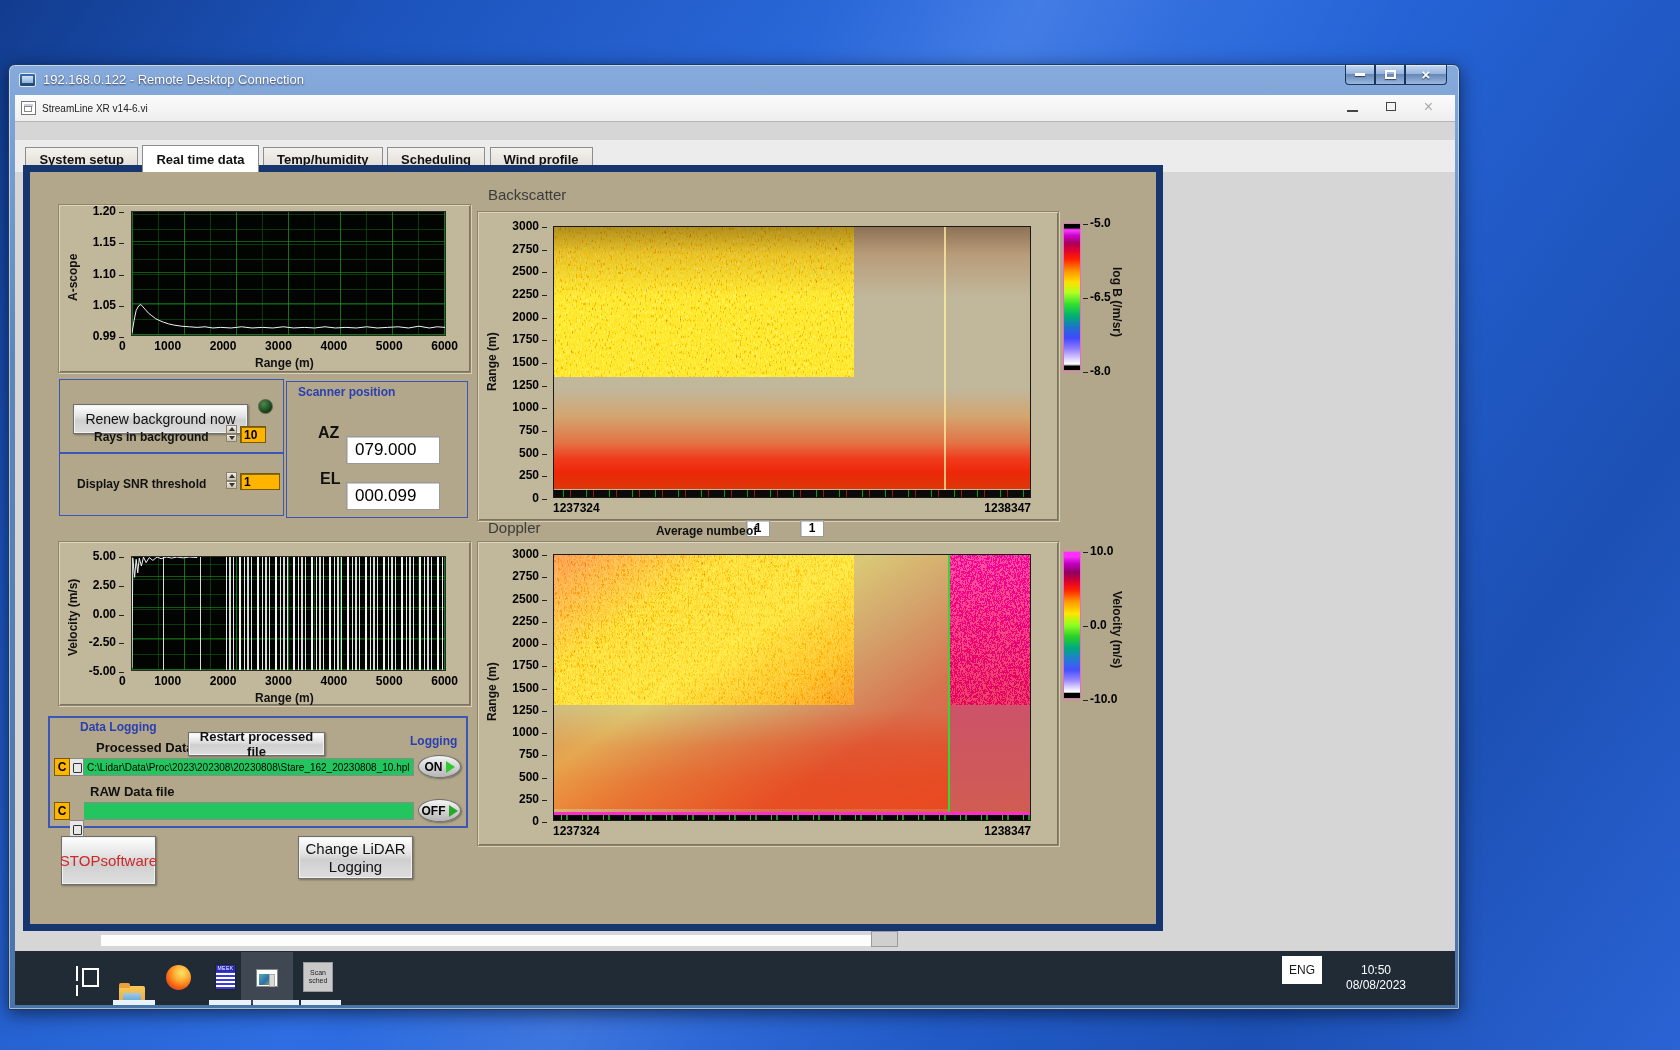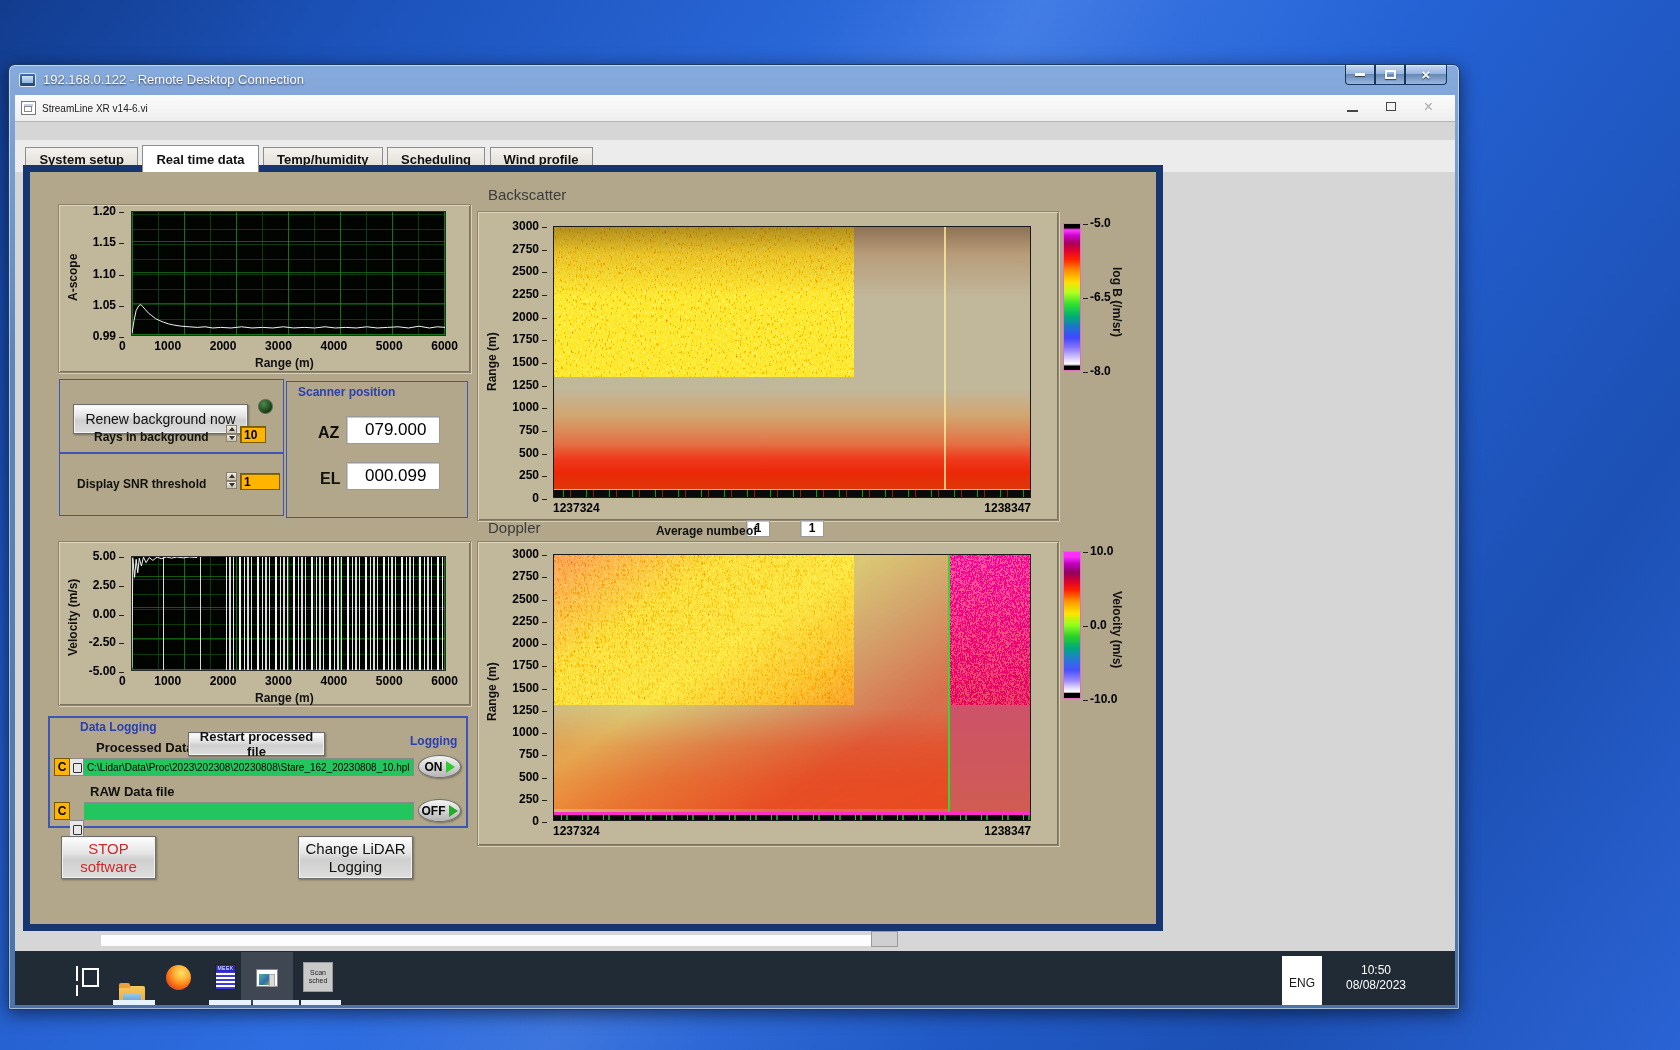--- a/index.html
+++ b/index.html
@@ -126,21 +126,21 @@
   .led { width:15px; height:15px; border-radius:50%; border:1px solid #55614f;
     background:radial-gradient(circle at 35% 30%, #4d8a4d, #143f14 70%); }
   .numfield { background:#ffb400; border:1px solid #7a5a00; box-shadow:inset 1px 1px 0 #8a6a10;
     font-size:12px; font-weight:bold; color:#000; padding:1px 3px; }
   .whitefield { background:#fff; border:1px solid #9a9a9a; box-shadow:inset 1px 1px 0 #c9c9c9; color:#000; }
   .spin { width:11px; height:17px; display:flex; flex-direction:column; }
   .spin span { flex:1; background:linear-gradient(#f3efe6,#c9c2b0); border:1px solid #8a8170;
     display:flex; align-items:center; justify-content:center; }
   .tri-up { width:0; height:0; border-left:3px solid transparent; border-right:3px solid transparent; border-bottom:4px solid #333; }
   .tri-dn { width:0; height:0; border-left:3px solid transparent; border-right:3px solid transparent; border-top:4px solid #333; }
-  .azel-val { font-size:17px; color:#000; padding-left:18px; display:flex; align-items:center; }
+  .azel-val { font-size:17px; color:#000; padding-left:8px; display:flex; align-items:center;margin-top:20px; }
   .azel-lab { font-size:16px; font-weight:bold; color:#111; }
 
   .toggle { width:43px; height:23px; border-radius:50%/50%; border:1px solid #6f6f6f;
     background:linear-gradient(#f5f5f5,#b5b5b5); display:flex; align-items:center; justify-content:center; gap:3px;
     box-shadow:1px 1px 2px rgba(0,0,0,.35); }
   .toggle b { font-size:12px; color:#000; }
   .tog-arrow { width:0; height:0; border-top:6px solid transparent; border-bottom:6px solid transparent; border-left:9px solid #2ecb2e; }
   .pathrow-c { width:16px; height:18px; background:#ffb400; border:1px solid #7a5a00; font-size:12px; font-weight:bold;
     display:flex; align-items:center; justify-content:center; }
   .pathrow-b { width:14px; height:18px; background:#e8e8e8; border:1px solid #8a8a8a; border-left:none; position:relative; }
@@ -165,21 +165,21 @@
   .doc-icon { width:21px; height:26px; background:repeating-linear-gradient(#fff 0 2px,#3a3ae0 2px 4px); border:1px solid #222; }
   .doc-icon::before { content:"MEEK"; display:block; background:#2a2ab8; color:#fff; font-size:5px; text-align:center; height:7px; line-height:7px; letter-spacing:.5px; }
   .lv-tile { width:52px; height:52px; background:rgba(255,255,255,.14); display:flex; align-items:center; justify-content:center; }
   .lv-win { width:22px; height:18px; background:#fff; border:1px solid #888; position:relative; }
   .lv-win::before { content:""; position:absolute; left:2px; top:4px; width:11px; height:11px;
     background:linear-gradient(135deg,#58b0a0,#2e6fae 60%,#8aa84e); }
   .lv-win::after { content:""; position:absolute; right:2px; top:4px; width:4px; height:11px; background:#d9d9d9; border:1px solid #aaa; }
   .scan-tile { width:30px; height:30px; background:#c9c9c9; border:1px solid #9a9a9a;
     display:flex; flex-direction:column; align-items:center; justify-content:center; }
   .scan-tile span { font-size:7px; color:#222; line-height:8px; }
-  .eng-box { width:40px; height:54px; background:#fff; color:#1a1a1a; font-size:12px;
+  .eng-box { width:40px; height:28px; background:#fff; color:#1a1a1a; font-size:12px;
     display:flex; align-items:center; justify-content:center; }
   .clock { width:90px; text-align:center; color:#fff; font-size:12px; line-height:15px; }
 </style>
 </head>
 <body>
 
 <div class="ab rdp">
   <div class="rdp-title">
     <span class="rdp-icon"></span>
     <span>192.168.0.122 - Remote Desktop Connection</span>
@@ -321,21 +321,21 @@
 
         <div class="ab lv-label" style="left:60px;top:612px;font-size:13px">RAW Data file</div>
         <div class="ab pathrow-c" style="left:24px;top:630px">C</div>
         <div class="ab pathrow-b" style="left:40px;top:630px"></div>
         <div class="ab pathfield" style="left:54px;top:630px;width:330px"></div>
         <div class="ab toggle" style="left:388px;top:627px">
           <b>OFF</b>
           <span class="tog-arrow" style="border-left-color:#28a828"></span>
         </div>
 
-        <div class="ab btn" style="left:31px;top:664px;width:95px;height:43px;flex-direction:column;color:#cc2a2a;font-size:15px;line-height:18px">
+        <div class="ab btn" style="left:31px;top:664px;width:95px;height:49px;color:#cc2a2a;font-size:15px;line-height:18px">
           <span>STOP</span>
           <span>software</span>
         </div>
         <div class="ab btn" style="left:268px;top:664px;width:115px;height:43px;flex-direction:column;font-size:15px;line-height:18px">
           <span>Change LiDAR</span>
           <span>Logging</span>
         </div>
 
         <div class="ab gtitle" style="left:458px;top:14px">Backscatter</div>
         <div class="ab graphbox" style="left:447px;top:39px;width:582px;height:310px"></div>

